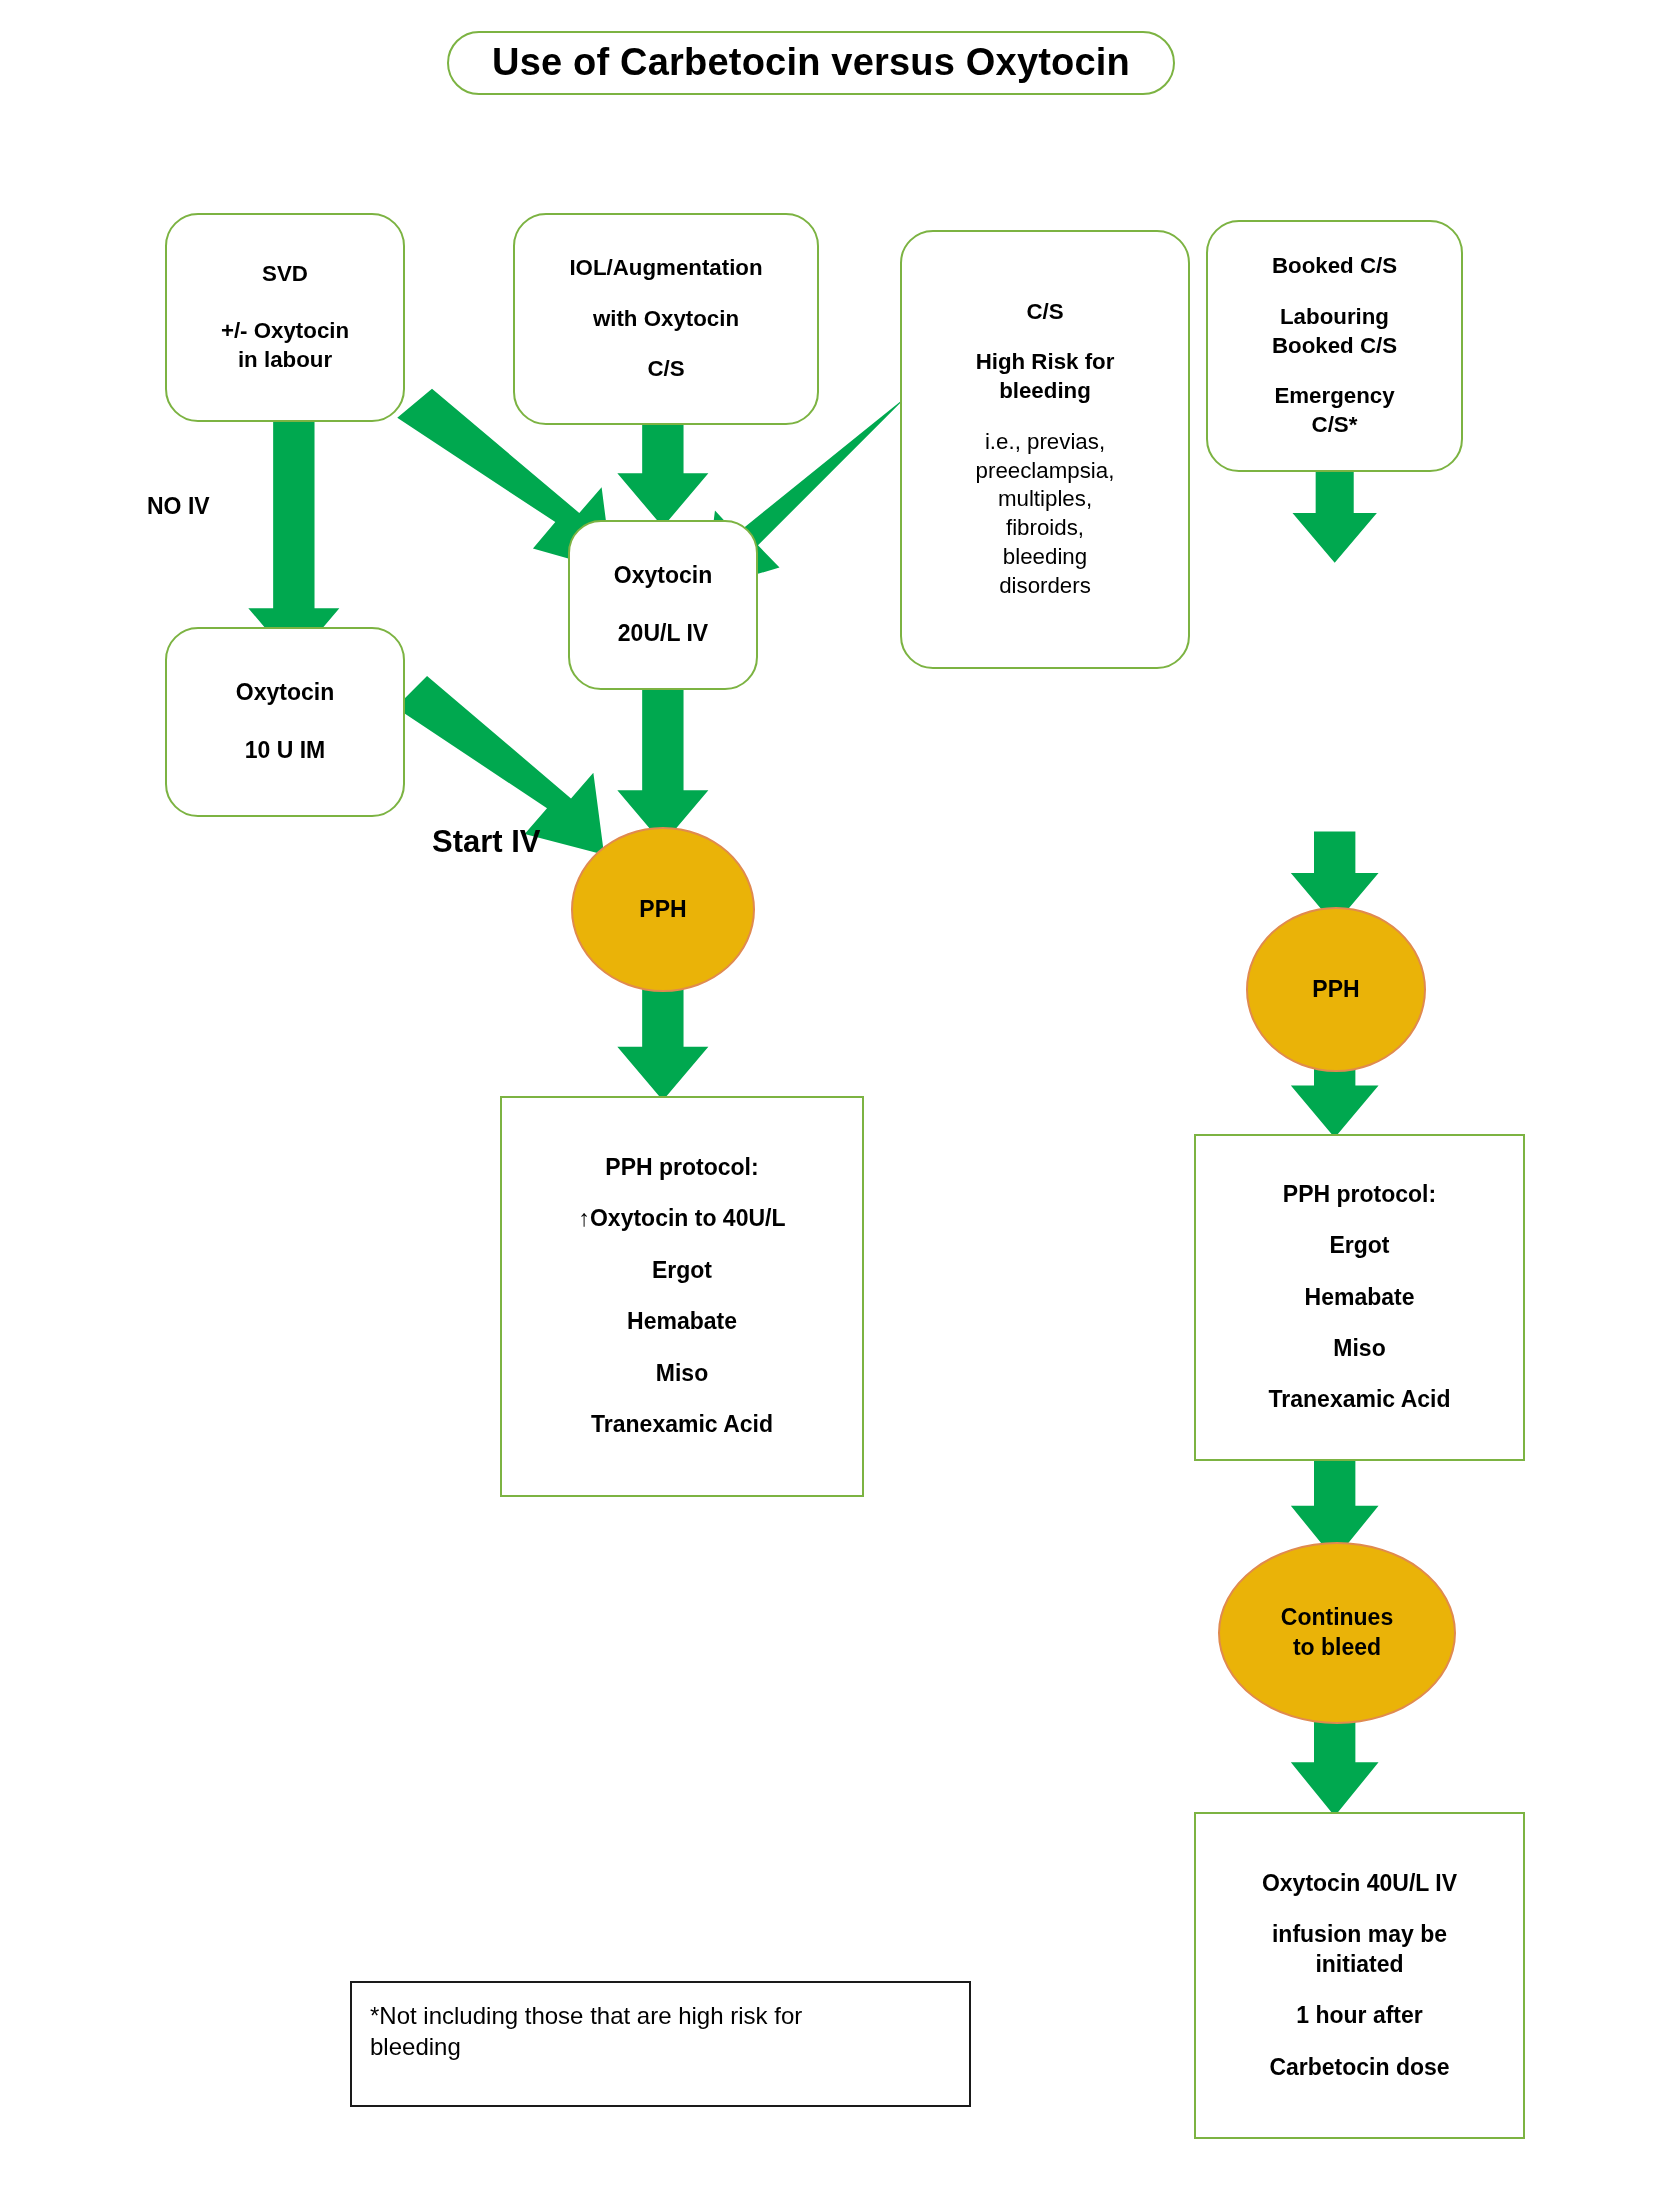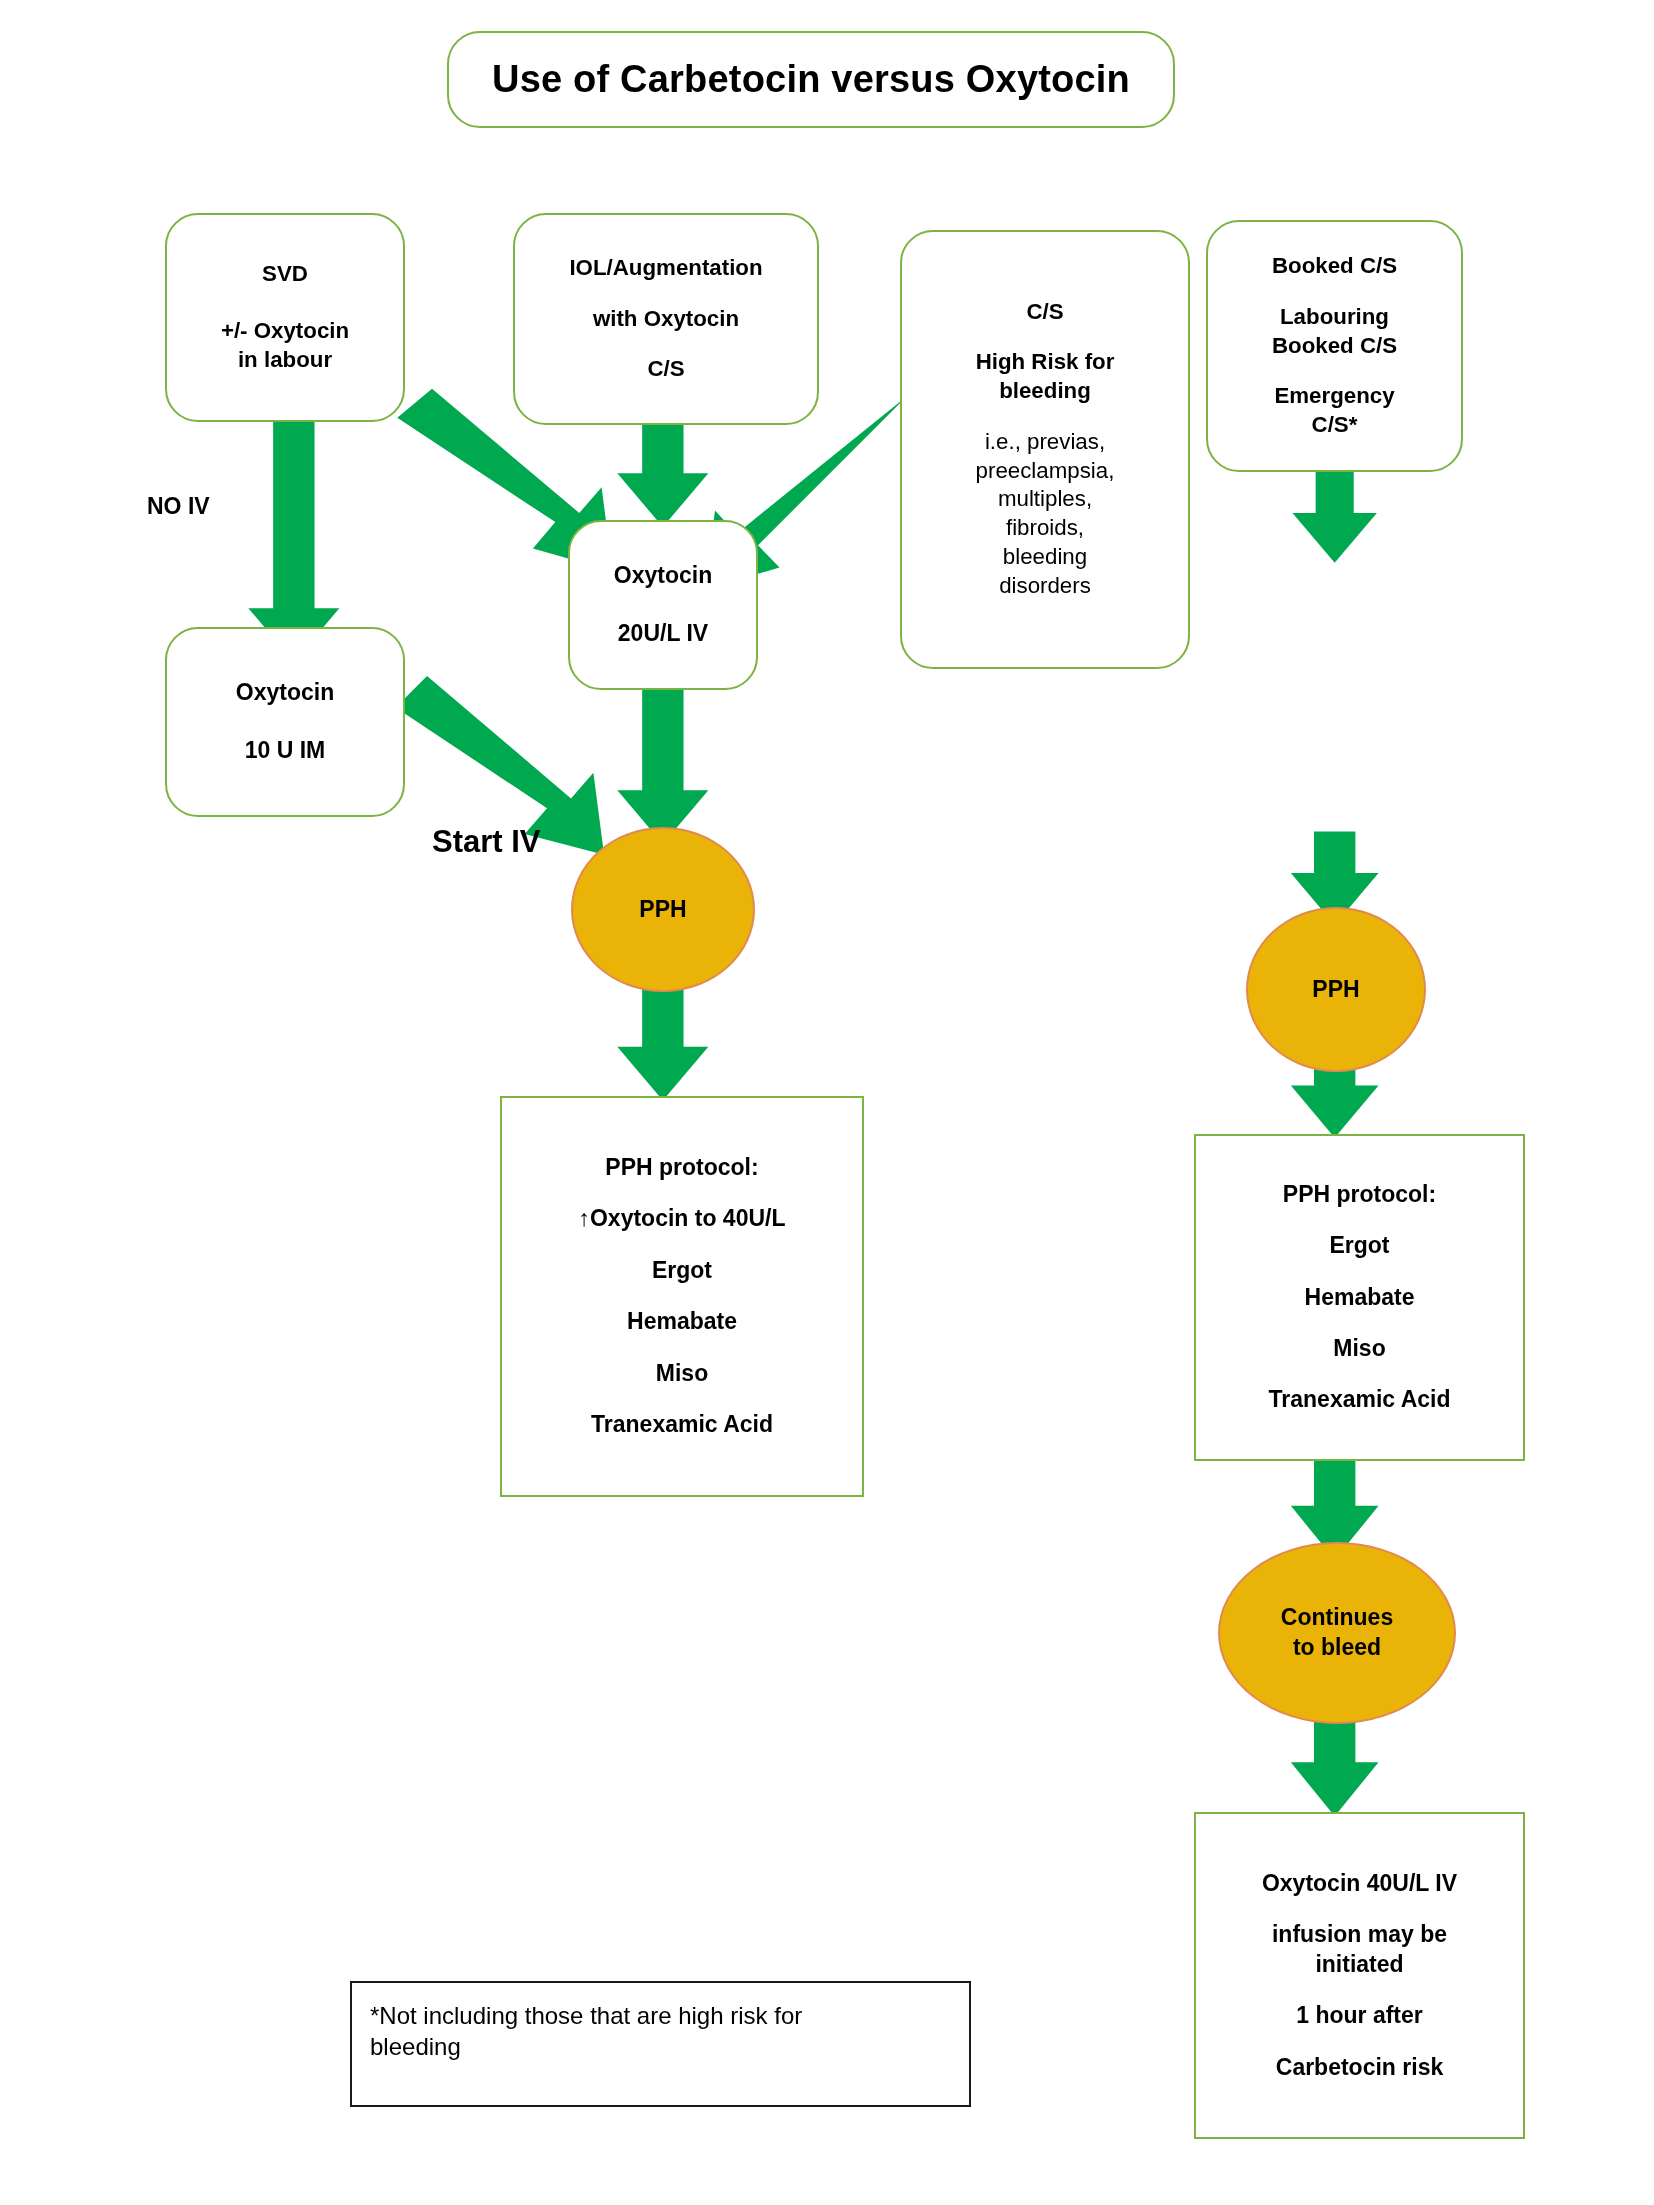--- a/index.html
+++ b/index.html
@@ -117,21 +117,21 @@
       <path d="M 1588 1005 L 1638 1005 L 1638 1055 L 1666 1055 L 1613 1118 L 1560 1055 L 1588 1055 Z"></path>
 
       <path d="M 1588 1235 L 1638 1235 L 1638 1312 L 1666 1312 L 1613 1375 L 1560 1312 L 1588 1312 Z"></path>
 
       <path d="M 1588 1760 L 1638 1760 L 1638 1820 L 1666 1820 L 1613 1885 L 1560 1820 L 1588 1820 Z"></path>
 
       <path d="M 1588 2045 L 1638 2045 L 1638 2130 L 1666 2130 L 1613 2195 L 1560 2130 L 1588 2130 Z"></path>
     </g>
   </svg>
 
-  <div class="node rbox title-box" style="left:447px; top:31px; width:728px; height:97px;">
+  <div class="node rbox title-box" style="left:447px; top:31px; width:728px; height:64px;">
     <span class="ln">Use of Carbetocin versus Oxytocin</span>
   </div>
 
   <div class="node rbox" style="left:165px; top:213px; width:240px; height:209px; font-size:22.3px;">
     <span class="ln bold">SVD</span>
     <span class="gap-lg"></span>
     <span class="ln bold">+/- Oxytocin</span>
     <span class="ln bold">in labour</span>
   </div>
 
@@ -224,21 +224,21 @@
   </div>
 
   <div class="node sbox" style="left:1194px; top:1812px; width:331px; height:327px; font-size:23px;">
     <span class="ln bold">Oxytocin 40U/L IV</span>
     <span class="gap-md"></span>
     <span class="ln bold">infusion may be</span>
     <span class="ln bold">initiated</span>
     <span class="gap-md"></span>
     <span class="ln bold">1 hour after</span>
     <span class="gap-md"></span>
-    <span class="ln bold">Carbetocin risk</span>
+    <span class="ln bold">Carbetocin dose</span>
   </div>
 
   <div class="node kbox" style="left:350px; top:1969px; width:621px; height:126px; font-size:24px; padding:16.5px 18px;margin-top:12px;">
     <span class="ln reg">*Not including those that are high risk for</span>
     <span class="ln reg">bleeding</span>
   </div>
 
 </div>
 
 

